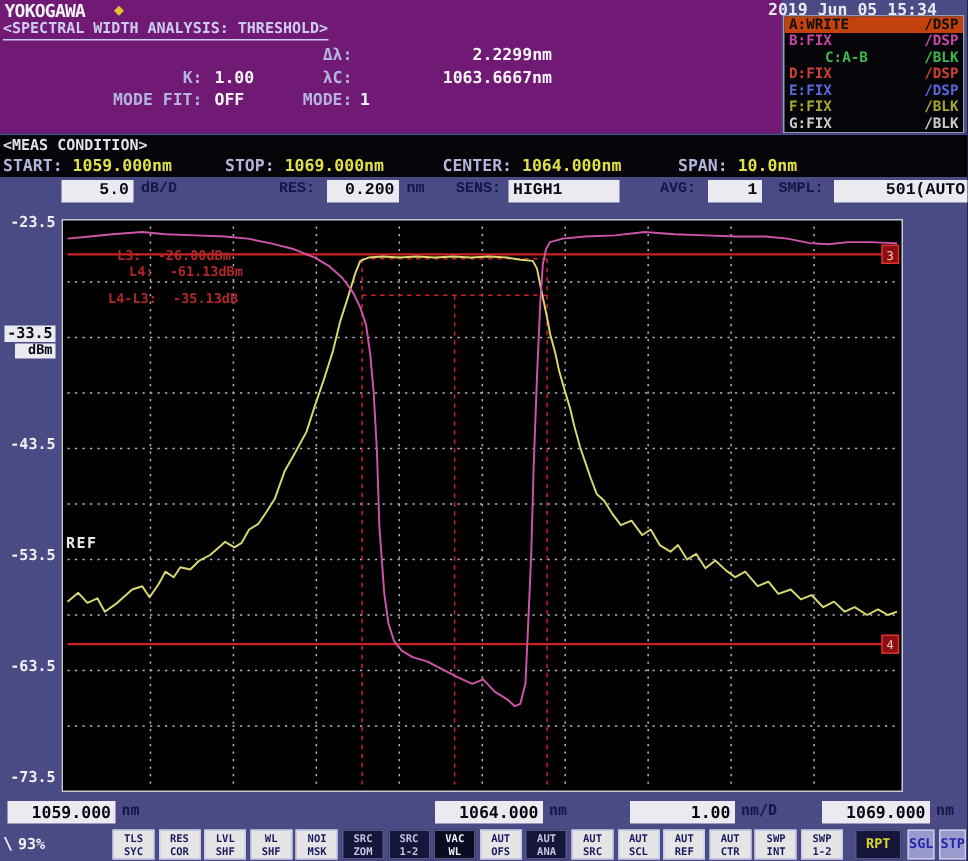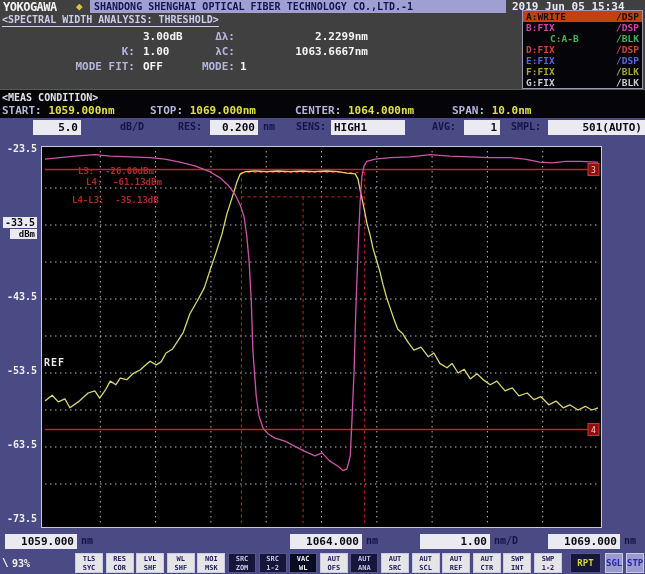--- a/index.html
+++ b/index.html
@@ -5,21 +5,21 @@
   * { margin:0; padding:0; box-sizing:border-box; }
   html,body { width:645px; height:574px; }
   body {
     position:relative; width:645px; height:574px; overflow:hidden;
     background:#4a4a84; font-family:"DejaVu Sans Mono", monospace;
     -webkit-font-smoothing:none;
   }
   .abs { position:absolute; }
 
   
-  #top-panel { left:0; top:0; width:645px; height:89px; background:#404040; }
+  #top-panel { left:0; top:0; width:521px; height:89px; background:#701a75; }
   #brand { left:3px; top:0; color:#f2f2f2; font-size:12px; font-weight:bold; letter-spacing:-0.5px; }
   #brand-diamond { left:76px; top:0; color:#e2c22e; font-size:11px; }
   #title-chip { left:90px; top:0; width:416px; height:13px; background:#9f9fd2; color:#141450;
                 font-size:10px; font-weight:bold; padding:1px 4px 0 4px; white-space:nowrap; overflow:hidden; }
   #datetime { left:512px; top:0; color:#e8e8f0; font-size:11px; font-weight:bold; white-space:nowrap; }
   #analysis-title { left:2px; top:14px; color:#ccccee; font-size:10px; font-weight:bold;
                     border-bottom:1px solid #ccccee; padding-bottom:1px; }
   .param-row { position:absolute; width:440px; height:15px; font-size:11px; font-weight:bold; }
   .pl1 { position:absolute; left:0;   width:135px; text-align:right; color:#b4b4dc; }
   .pv1 { position:absolute; left:143px; width:120px; text-align:left; color:#f4f4f4; }
@@ -35,21 +35,21 @@
   .trace-row .tstat { position:absolute; right:3px; }
 
   
   #meas-bar { left:0; top:89px; width:645px; height:29px; background:#050509; border-top:1px solid #5050a0; }
   #meas-title { left:2px; top:2px; color:#e0e0ea; font-size:10px; font-weight:bold; }
   .meas-field { position:absolute; top:14px; white-space:nowrap; font-size:11px; font-weight:bold;text-align:right; }
   .meas-field .ml { color:#b4b4dc; }
   .meas-field .mv { color:#e0e046; }
 
   
-  #settings-bar { left:8px; top:118px; width:565px; height:22px; }
+  #settings-bar { left:16px; top:118px; width:565px; height:22px;font-family:Liberation Mono, monospace; }
   .wbox { position:absolute; top:2px; height:15px; background:#eaeaf0; color:#0a0a14;
           font-size:11px; font-weight:bold; padding:0 3px; line-height:15px; }
   .wbox.r { text-align:right; }
   .slabel { position:absolute; top:3px; color:#15154a; font-size:10px; font-weight:bold; }
 
   
   #plot-region { left:0; top:140px; width:645px; height:392px; }
   #plot-svg-wrap { left:41px; top:6px; width:561px; height:382px; background:#000; border:1px solid #c8c8d4; }
   .ylab { position:absolute; width:37px; text-align:right; color:#f0f0f4; font-size:10px; font-weight:bold; }
   .ylab.boxed { background:#eaeaf0; color:#0a0a14; width:34px; left:3px; padding-right:2px; }
@@ -75,27 +75,25 @@
   .akey.action { background:#9a9ace; color:#2626aa; border-color:#c8c8e8; }
   #progress { left:12px; top:558px; color:#f0f0f4; font-size:10px; font-weight:bold; }
   #progress-slash { left:2px; top:556px; color:#f0f0f4; font-size:11px; font-weight:bold; }
 </style>
 </head>
 <body>
 
 <div class="abs" id="top-panel">
   <div class="abs" id="brand">YOKOGAWA</div>
   <div class="abs" id="brand-diamond">◆</div>
-  <div class="abs" id="title-chip">SHANDONG SHENGHAI OPTICAL FIBER TECHNOLOGY CO.,LTD.-1</div>
   <div class="abs" id="datetime">2019 Jun 05 15:34</div>
 
   <div class="abs" id="analysis-title">&lt;SPECTRAL WIDTH ANALYSIS: THRESHOLD&gt;</div>
 
   <div class="param-row" id="param-row-1" style="left:0; top:30px;">
-    <span class="pv1">3.00dB</span>
     <span class="pl2">Δλ:</span>
     <span class="pv2">2.2299nm</span>
   </div>
   <div class="param-row" id="param-row-2" style="left:0; top:45px;">
     <span class="pl1">K:</span>
     <span class="pv1">1.00</span>
     <span class="pl2">λC:</span>
     <span class="pv2">1063.6667nm</span>
   </div>
   <div class="param-row" id="param-row-3" style="left:0; top:60px;">
@@ -152,21 +150,21 @@
     <span class="mv">1064.000nm</span>
   </div>
   <div class="meas-field" style="left:452px;">
     <span class="ml">SPAN:</span>
     <span class="mv">10.0nm</span>
   </div>
 </div>
 
 <div class="abs" id="settings-bar">
   <div class="wbox r" style="left:25px; width:48px;">5.0</div>
-  <div class="slabel" style="left:78px;margin-left:34px;">dB/D</div>
+  <div class="slabel" style="left:78px;">dB/D</div>
   <div class="slabel" style="left:170px;">RES:</div>
   <div class="wbox r" style="left:202px; width:48px;">0.200</div>
   <div class="slabel" style="left:255px;">nm</div>
   <div class="slabel" style="left:288px;">SENS:</div>
   <div class="wbox" style="left:323px; width:74px;">HIGH1</div>
   <div class="slabel" style="left:424px;">AVG:</div>
   <div class="wbox r" style="left:456px; width:36px;">1</div>
   <div class="slabel" style="left:503px;">SMPL:</div>
   <div class="wbox r" style="left:540px; width:97px;">501(AUTO)</div>
 </div>

